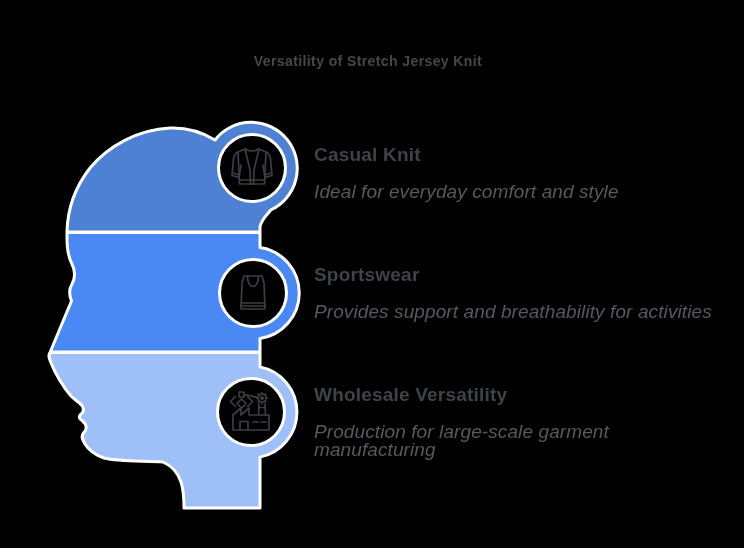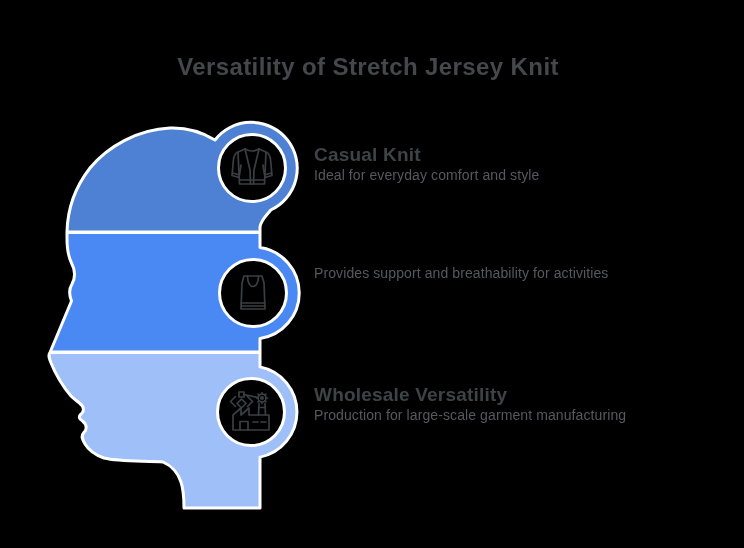--- a/index.html
+++ b/index.html
@@ -17,39 +17,39 @@
   body{
     width:744px;height:548px;
     background:var(--background);
     font-family:"Liberation Sans", sans-serif;
     position:relative;overflow:hidden;
   }
   .stage{position:absolute;inset:0;width:744px;height:548px;}
   .title{
     position:absolute;top:53px;left:0;right:8px;
     text-align:center;
-    font-size:24px;font-weight:bold;letter-spacing:.4px;
+    font-size:14px;font-weight:bold;letter-spacing:.4px;
     color:var(--title-text);
   }
   .head-svg{position:absolute;left:0;top:0;}
   .band-top-fill{fill:var(--band-top);}
   .band-middle-fill{fill:var(--band-middle);}
   .band-bottom-fill{fill:var(--band-bottom);}
   .sep{fill:var(--outline);}
   .head-outline{fill:none;stroke:var(--outline);stroke-width:3;stroke-linejoin:round;}
   .inner-circle{fill:var(--background);stroke:var(--outline);stroke-width:3;}
   .icon{stroke:var(--icon-stroke);fill:none;stroke-width:1.7;stroke-linejoin:round;stroke-linecap:round;}
   .item{position:absolute;left:314px;width:400px;}
   .item-heading{
     font-size:19px;font-weight:bold;color:var(--heading-text);
     letter-spacing:.2px;line-height:22px;
   }
   .item-desc{
-    margin-top:0;font-size:14px;color:var(--description-text);
-    letter-spacing:.1px;line-height:18px;
+    margin-top:17px;font-size:19px;color:var(--description-text);
+    letter-spacing:.1px;line-height:18px;font-style:italic;
   }
   .item-1{top:144px;} .item-2{top:264px;} .item-3{top:384px;}
 </style>
 </head>
 <body>
 
 <div class="stage">
 
   <div class="title">Versatility of Stretch Jersey Knit</div>
 
@@ -169,20 +169,21 @@
       </g>
     </g>
   </svg>
 
   <div class="item item-1">
     <div class="item-heading">Casual Knit</div>
     <div class="item-desc">Ideal for everyday comfort and style</div>
   </div>
 
   <div class="item item-2">
+    <div class="item-heading">Sportswear</div>
     <div class="item-desc">Provides support and breathability for activities</div>
   </div>
 
   <div class="item item-3">
     <div class="item-heading">Wholesale Versatility</div>
     <div class="item-desc">Production for large-scale garment manufacturing</div>
   </div>
 
 </div>
 

